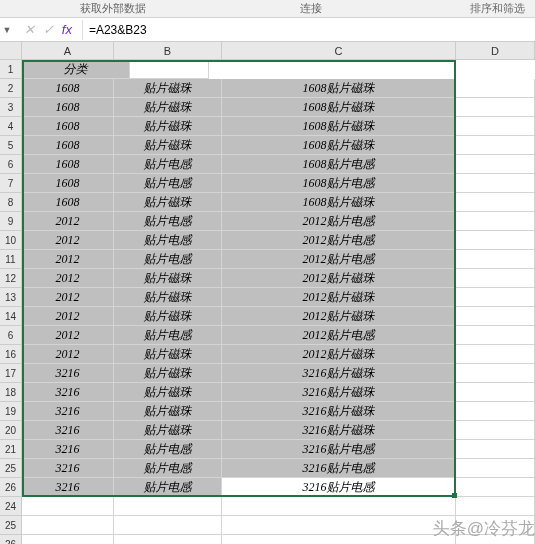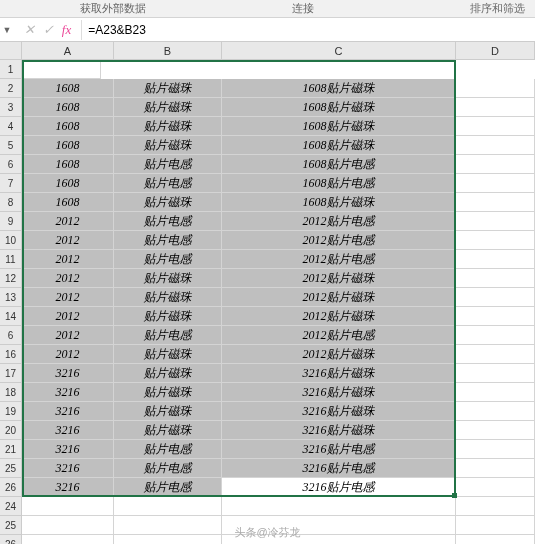--- a/index.html
+++ b/index.html
@@ -17,21 +17,21 @@
     background: #f1f1f1;
     display: flex;
     align-items: center;
     color: #666;
     font-size: 11px;
     border-bottom: 1px solid #d4d4d4;
     padding-left: 32px;
   }
   .ribbon span { position: absolute; }
   .rb1 { left: 80px; }
-  .rb2 { left: 292px; }
+  .rb2 { left: 300px; }
   .rb3 { left: 470px; }
   .formula-bar {
     height: 24px;
     display: flex;
     align-items: center;
     border-bottom: 1px solid #ccc;
     background: #fff;
   }
   .name-box {
     width: 78px;
@@ -51,21 +51,21 @@
   }
   .fx-btns {
     display: flex;
     align-items: center;
     gap: 8px;
     color: #bbb;
     padding: 0 10px;
     font-style: italic;
     font-size: 13px;
   }
-  .fx-label { color: #ec4899; font-style: italic; font-family: Liberation Serif, serif; }
+  .fx-label { color: #6d28d9; font-style: italic; }
   .formula-input {
     flex: 1;
     border-left: 1px solid #ddd;
     padding: 0 6px;
     height: 20px;
     display: flex;
     align-items: center;
     font-size: 12px;
   }
   .grid-wrap {
@@ -147,22 +147,22 @@
     bottom: -3px;
     width: 5px;
     height: 5px;
     background: #217346;
   }
   .watermark {
     position: absolute;
     bottom: 4px;
     left: 0;
     right: 0;
-    text-align: center;
-    font-size: 11px;
+    text-align: right;
+    font-size: 17px;
     color: #aaa;
   }
 </style>
 </head>
 <body>
 
 <div class="ribbon">
   <span class="rb1">获取外部数据</span>
   <span class="rb2">连接</span>
   <span class="rb3">排序和筛选</span>
@@ -185,20 +185,21 @@
       <div class="col-h cA">A</div>
       <div class="col-h cB">B</div>
       <div class="col-h cC">C</div>
       <div class="col-h cD">D</div>
     </div>
   </div>
 
   <div id="rows">
       <div class="body-row hdr-row">
   <div class="row-h">1</div>
+  <div class="cell cB">分类</div>
   <div class="cell cD row-plain" style="background:#fff;font-style:normal;"></div>
       </div>
       <div class="body-row">
     <div class="row-h">2</div>
     <div class="cell cA">1608</div>
     <div class="cell cB">贴片磁珠</div>
     <div class="cell cC" style="">1608贴片磁珠</div>
     <div class="cell cD" style="background:#fff;font-style:normal;"></div>
       </div>
       <div class="body-row">

